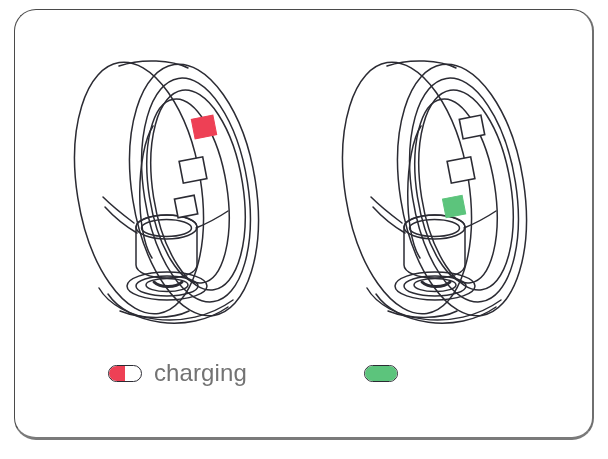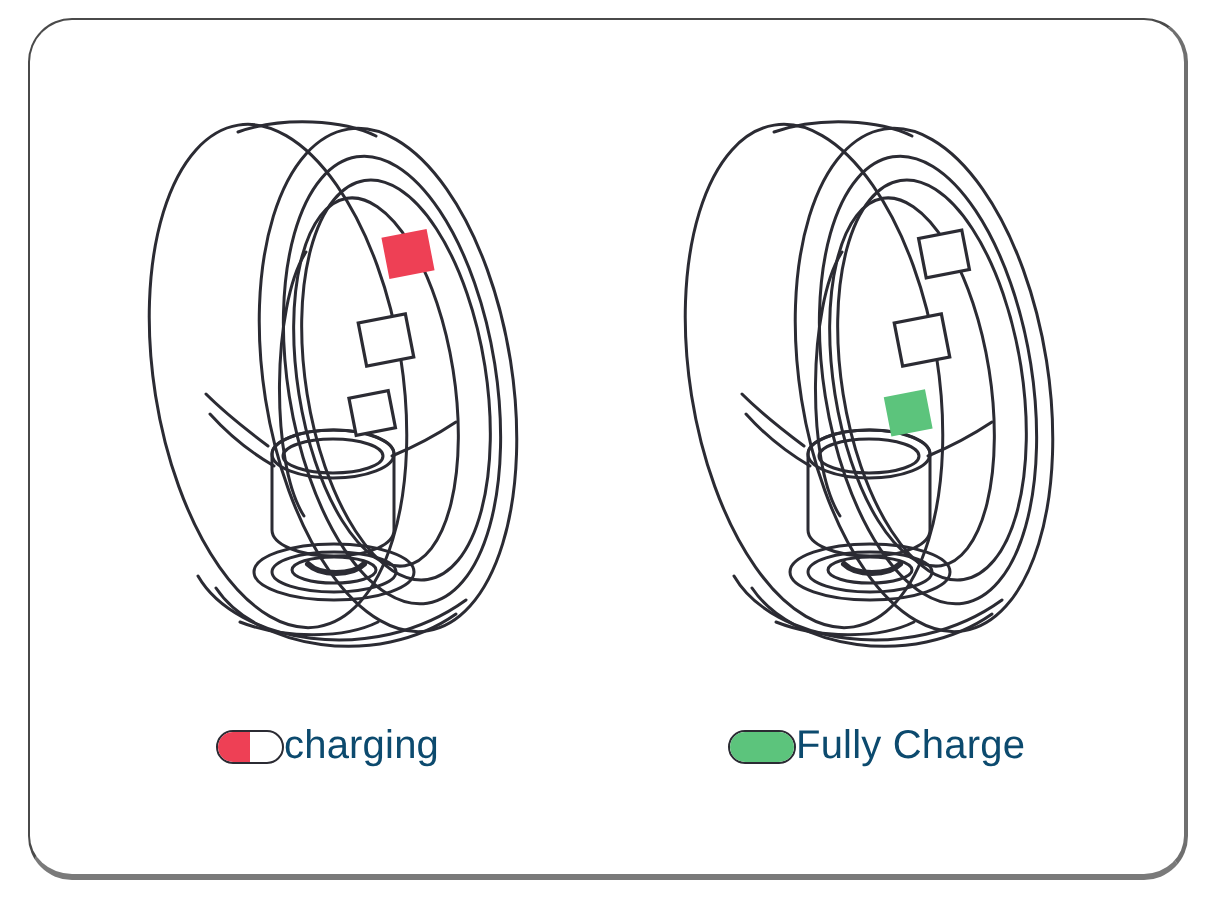--- a/index.html
+++ b/index.html
@@ -75,23 +75,23 @@
     position: absolute;
     left: 0;
     top: 0;
     bottom: 0;
     border-radius: 7px 0 0 7px;
   }
   .pill.full .pill-fill {
     border-radius: 7px;
   }
   .legend-label {
-    margin-left: 0;
-    font-size: 20px;
-    color: #0c4a6e;
+    margin-left: 12px;
+    font-size: 24px;
+    color: #737373;
     letter-spacing: 0.1px;
     white-space: nowrap;
     line-height: 1;
   }
 </style>
 </head>
 <body>
 
 <div id="stage">
 
@@ -183,17 +183,16 @@
       <span class="pill">
         <span class="pill-fill" id="pill-fill-charging" style="background: rgb(238, 64, 85); width: 50%;"></span>
       </span>
       <span class="legend-label">charging</span>
     </div>
 
     <div class="legend-item" id="legend-item-full">
       <span class="pill full">
         <span class="pill-fill" id="pill-fill-full" style="background: rgb(92, 196, 124); width: 100%;"></span>
       </span>
-      <span class="legend-label">Fully Charge</span>
     </div>
 
   </div>
 </div>
 
 </body></html>

